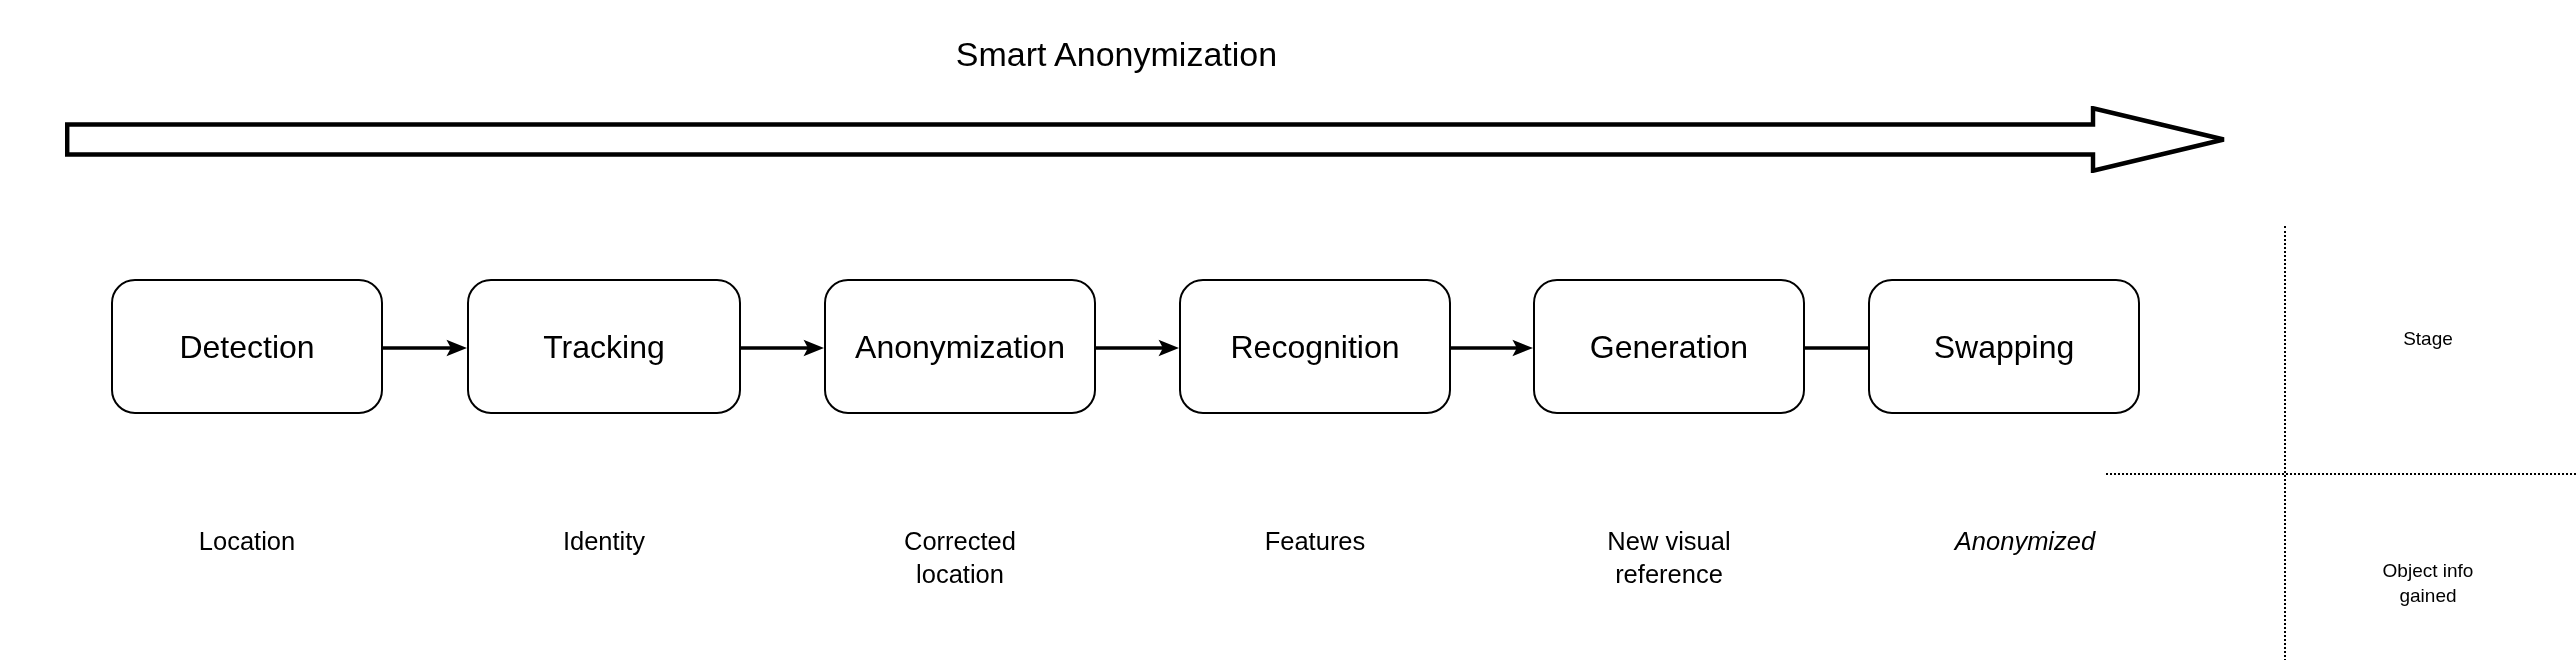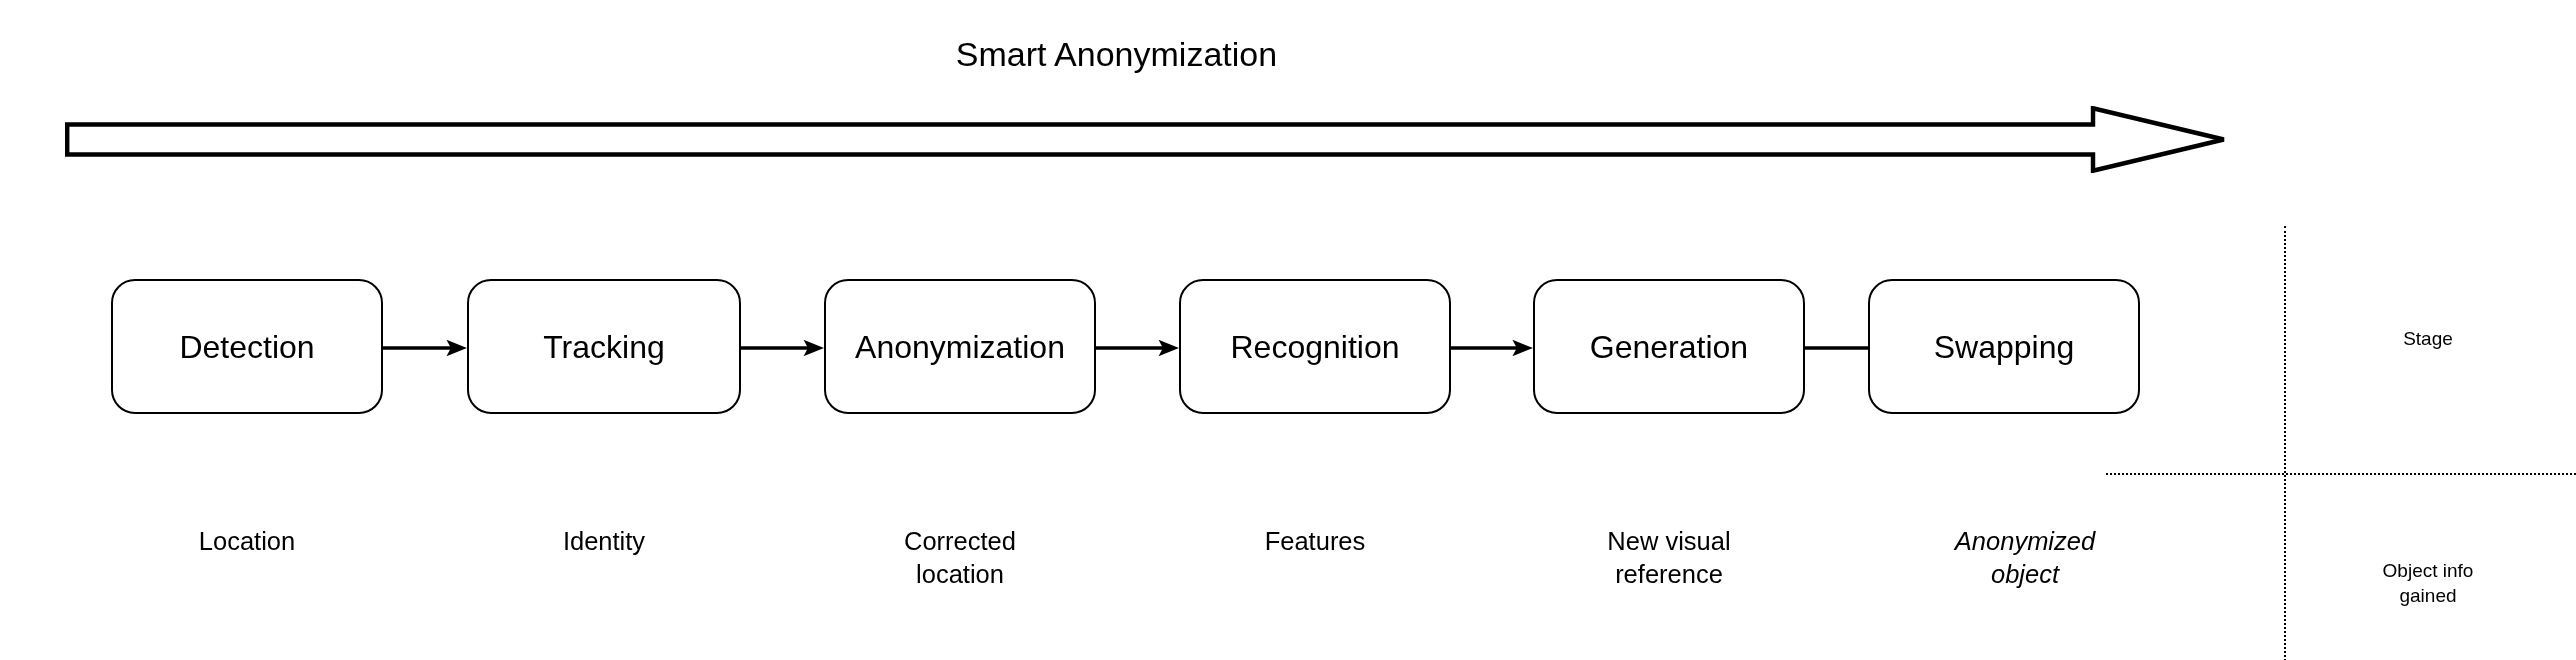--- a/index.html
+++ b/index.html
@@ -241,21 +241,20 @@
       <span class="cap-line">Features</span>
     </div>
 
     <div class="stage-caption" style="left:1533px;width:272px;">
       <span class="cap-line">New visual</span>
       <span class="cap-line">reference</span>
     </div>
 
     <div class="stage-caption italic" style="left:1889px;width:272px;">
       <span class="cap-line">Anonymized</span>
-      <span class="cap-line">object</span>
     </div>
 
   </div>
 
   <div id="legend-vrule"></div>
   <div id="legend-hrule"></div>
 
   <div class="legend-label" id="legend-stage">Stage</div>
 
   <div class="legend-label" id="legend-object-info">

